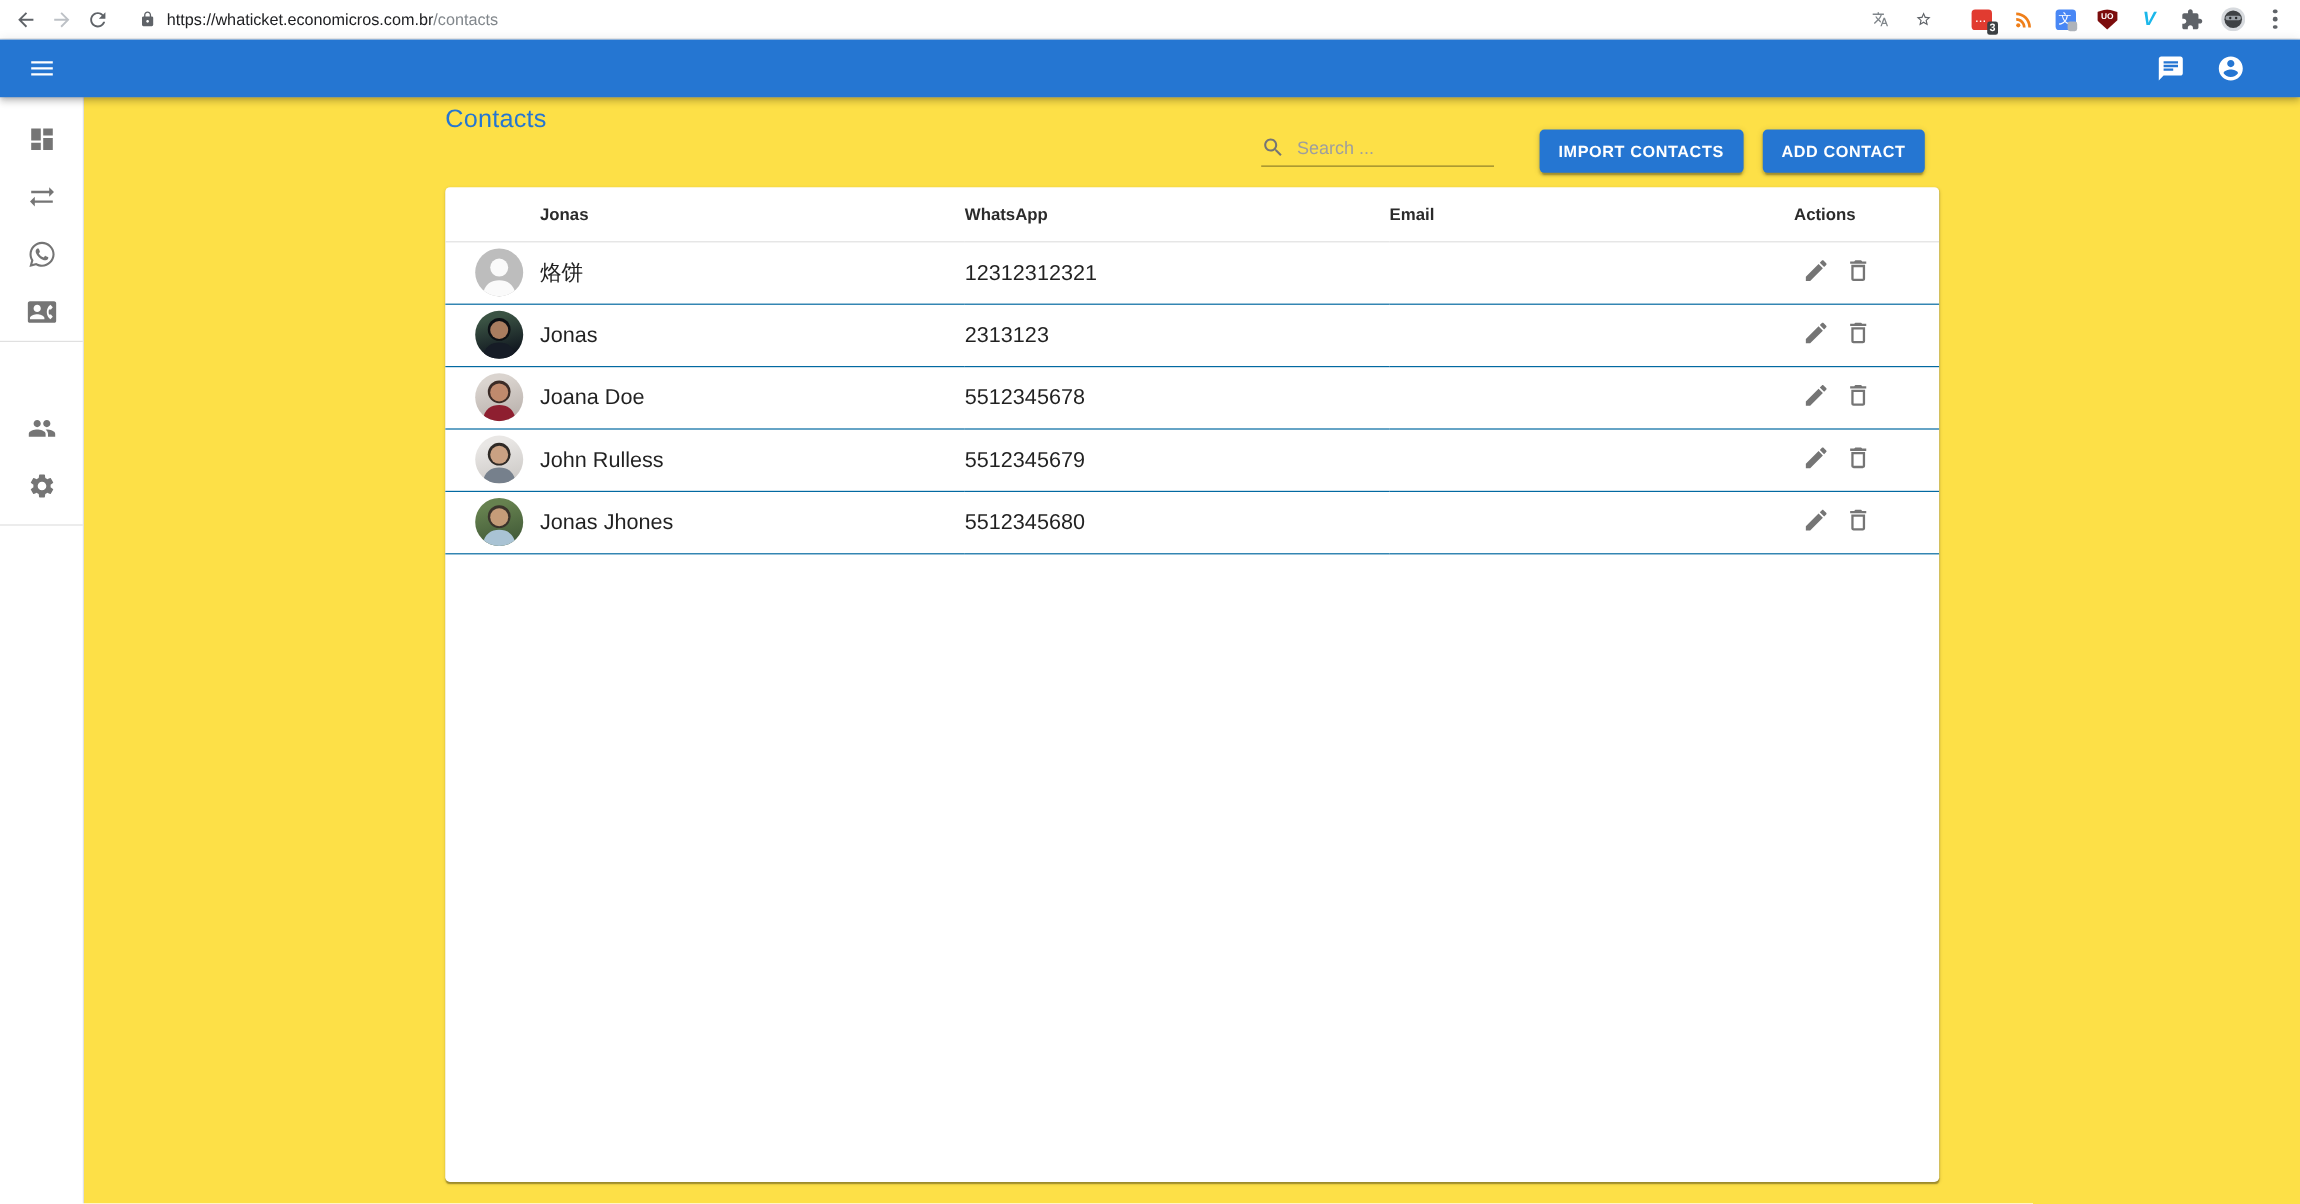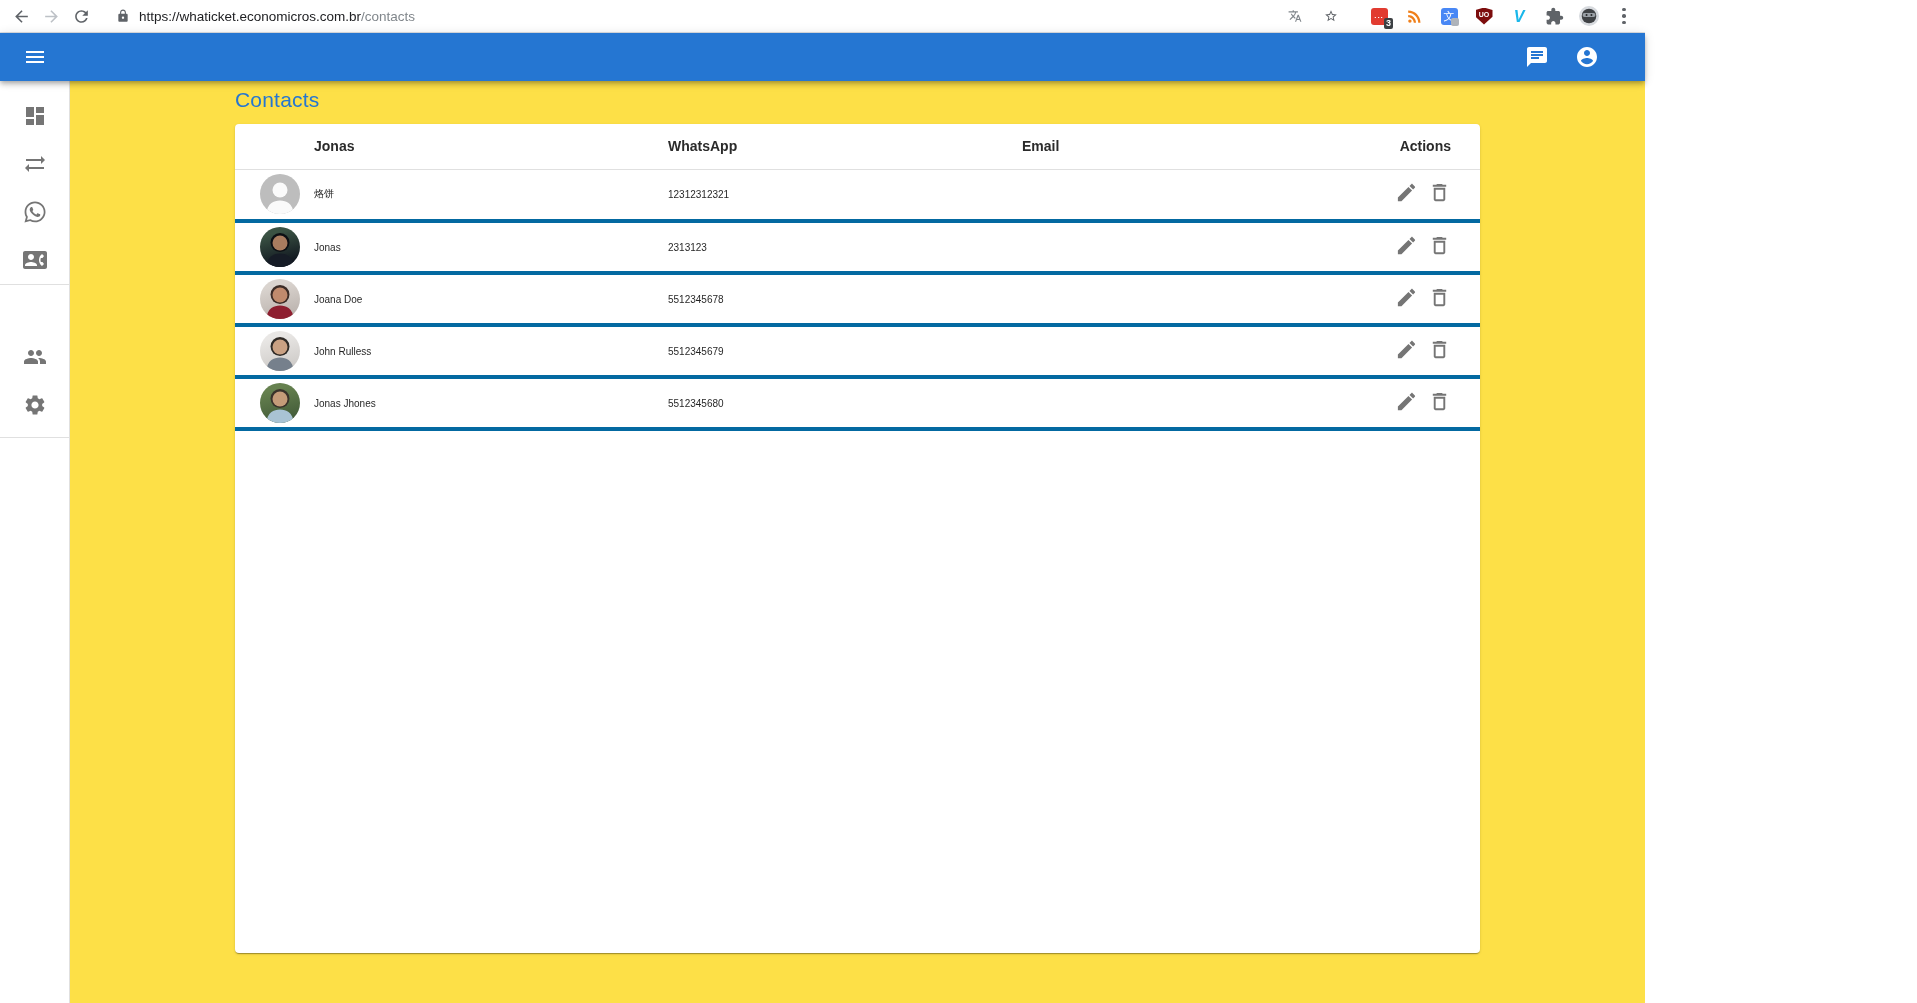--- a/index.html
+++ b/index.html
@@ -1,19 +1,19 @@
 <!DOCTYPE html>
 <html style="--primary: #2576d2;"><head>
 <meta charset="utf-8">
 <style>
   * { margin:0; padding:0; box-sizing:border-box; }
   html,body { width:1917px; height:1003px; overflow:hidden; }
   body { font-family:"Liberation Sans", sans-serif; background:#fff; }
   :root { --primary:#2576d2; --icon-gray:#757575; --chrome-gray:#5f6368; }
-  .screen { position:relative; width:1645px; height:1003px; display:flex; flex-direction:column; }
+  .screen { position:relative; width:1917px; height:1003px; display:flex; flex-direction:column; }
 
   
   .chrome { height:33px; background:#fff; display:flex; align-items:center; padding:0 8px 0 6px; border-bottom:1px solid #dfe1e5; flex:0 0 auto; }
   .chrome-btn { width:30px; height:30px; border:none; background:transparent; display:flex; align-items:center; justify-content:center; border-radius:50%; cursor:pointer; flex:0 0 auto; }
   .chrome-btn svg { width:19px; height:19px; }
   .omnibox { flex:1 1 auto; height:26px; display:flex; align-items:center; margin-left:10px; border-radius:13px; padding:0 10px; background:#fff; }
   .omnibox svg { width:14px; height:14px; flex:0 0 auto; }
   .url { font-size:13.5px; color:#202124; margin-left:9px; white-space:nowrap; }
   .url .path { color:#80868b; }
   .omni-actions { margin-left:auto; display:flex; align-items:center; gap:14px; }
@@ -54,23 +54,23 @@
   .search svg { width:20px; height:20px; fill:var(--icon-gray); flex:0 0 auto; }
   .search input { border:none; outline:none; background:transparent; font-size:15px; margin-left:10px; width:150px; color:rgba(0,0,0,.87); font-family:"Liberation Sans", sans-serif; }
   .search input::placeholder { color:#9e9e9e; opacity:1; }
   .btn { height:36px; border:none; border-radius:4px; background:var(--primary); color:#fff; font-size:13.5px; font-weight:bold; letter-spacing:.5px; padding:0 16px; cursor:pointer; box-shadow:0 3px 1px -2px rgba(0,0,0,.2),0 2px 2px 0 rgba(0,0,0,.14),0 1px 5px 0 rgba(0,0,0,.12); font-family:"Liberation Sans", sans-serif; }
   .btn + .btn { margin-left:16px; }
 
   
   .card { margin-top:12px; height:829px; background:#fff; border-radius:4px; box-shadow:0 2px 1px -1px rgba(0,0,0,.2),0 1px 1px 0 rgba(0,0,0,.14),0 1px 3px 0 rgba(0,0,0,.12); overflow:hidden; }
   table { width:100%; border-collapse:collapse; table-layout:fixed; }
   th { height:45px; font-size:14px; font-weight:bold; color:#2b2b2b; text-align:left; border-bottom:1px solid #e0e0e0; }
-  td { height:52px; font-size:10px; color:rgba(0,0,0,.87); border-bottom:4px solid #0369a1; }
+  td { height:52px; font-size:18px; color:rgba(0,0,0,.87); border-bottom:1px solid #0369a1; }
   .c-avatar { padding-left:25px; }
-  .c-actions { text-align:right; padding-right:29px; }
+  .c-actions { text-align:left; padding-right:29px; }
   .avatar { width:40px; height:40px; border-radius:50%; overflow:hidden; background:#bdbdbd; }
   .avatar svg { width:40px; height:40px; display:block; }
   .row-action { border:none; background:transparent; cursor:pointer; padding:0; margin-left:7px; vertical-align:middle; }
   .row-action svg { width:23px; height:23px; fill:var(--icon-gray); }
 </style>
 </head>
 <body>
 
 <div class="screen">
 
@@ -208,20 +208,30 @@
             <path d="M19.14 12.94c.04-.3.06-.61.06-.94 0-.32-.02-.64-.07-.94l2.03-1.58c.18-.14.23-.41.12-.61l-1.92-3.32c-.12-.22-.37-.29-.59-.22l-2.39.96c-.5-.38-1.03-.7-1.62-.94l-.36-2.54c-.04-.24-.24-.41-.48-.41h-3.84c-.24 0-.43.17-.47.41l-.36 2.54c-.59.24-1.13.57-1.62.94l-2.39-.96c-.22-.08-.47 0-.59.22L2.74 8.87c-.12.21-.08.47.12.61l2.03 1.58c-.05.3-.09.63-.09.94s.02.64.07.94l-2.03 1.58c-.18.14-.23.41-.12.61l1.92 3.32c.12.22.37.29.59.22l2.39-.96c.5.38 1.03.7 1.62.94l.36 2.54c.05.24.24.41.48.41h3.84c.24 0 .44-.17.47-.41l.36-2.54c.59-.24 1.13-.56 1.62-.94l2.39.96c.22.08.47 0 .59-.22l1.92-3.32c.12-.22.07-.47-.12-.61l-2.01-1.58zM12 15.6c-1.98 0-3.6-1.62-3.6-3.6s1.62-3.6 3.6-3.6 3.6 1.62 3.6 3.6-1.62 3.6-3.6 3.6z"></path>
           </svg>
       </button>
       <hr class="divider side-bottom-divider">
     </nav>
 
     <main class="main">
       <div class="container">
         <div class="page-head">
           <h1 class="page-title">Contacts</h1>
+          <div class="controls">
+            <div class="search">
+              <svg viewBox="0 0 24 24">
+                  <path d="M15.5 14h-.79l-.28-.27C15.41 12.59 16 11.11 16 9.5 16 5.91 13.09 3 9.5 3S3 5.91 3 9.5 5.91 16 9.5 16c1.61 0 3.09-.59 4.23-1.57l.27.28v.79l5 4.99L20.49 19l-4.99-5zm-6 0C7.01 14 5 11.99 5 9.5S7.01 5 9.5 5 14 7.01 14 9.5 11.99 14 9.5 14z"></path>
+                </svg>
+              <input type="text" value="" placeholder="Search ..." style="">
+            </div>
+            <button class="btn">IMPORT CONTACTS</button>
+            <button class="btn">ADD CONTACT</button>
+          </div>
         </div>
 
         <div class="card">
           <table>
             <colgroup>
                 <col style="width:79px">
                 <col style="width:354px">
                 <col style="width:354px">
                 <col style="width:337px">
                 <col style="width:121px">

